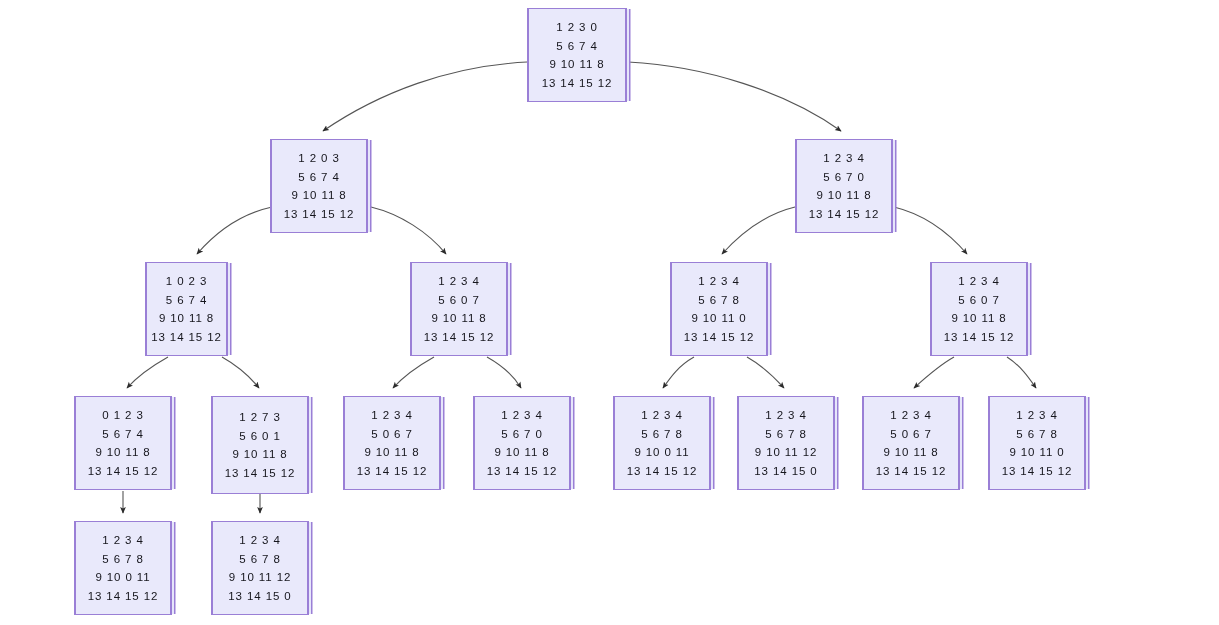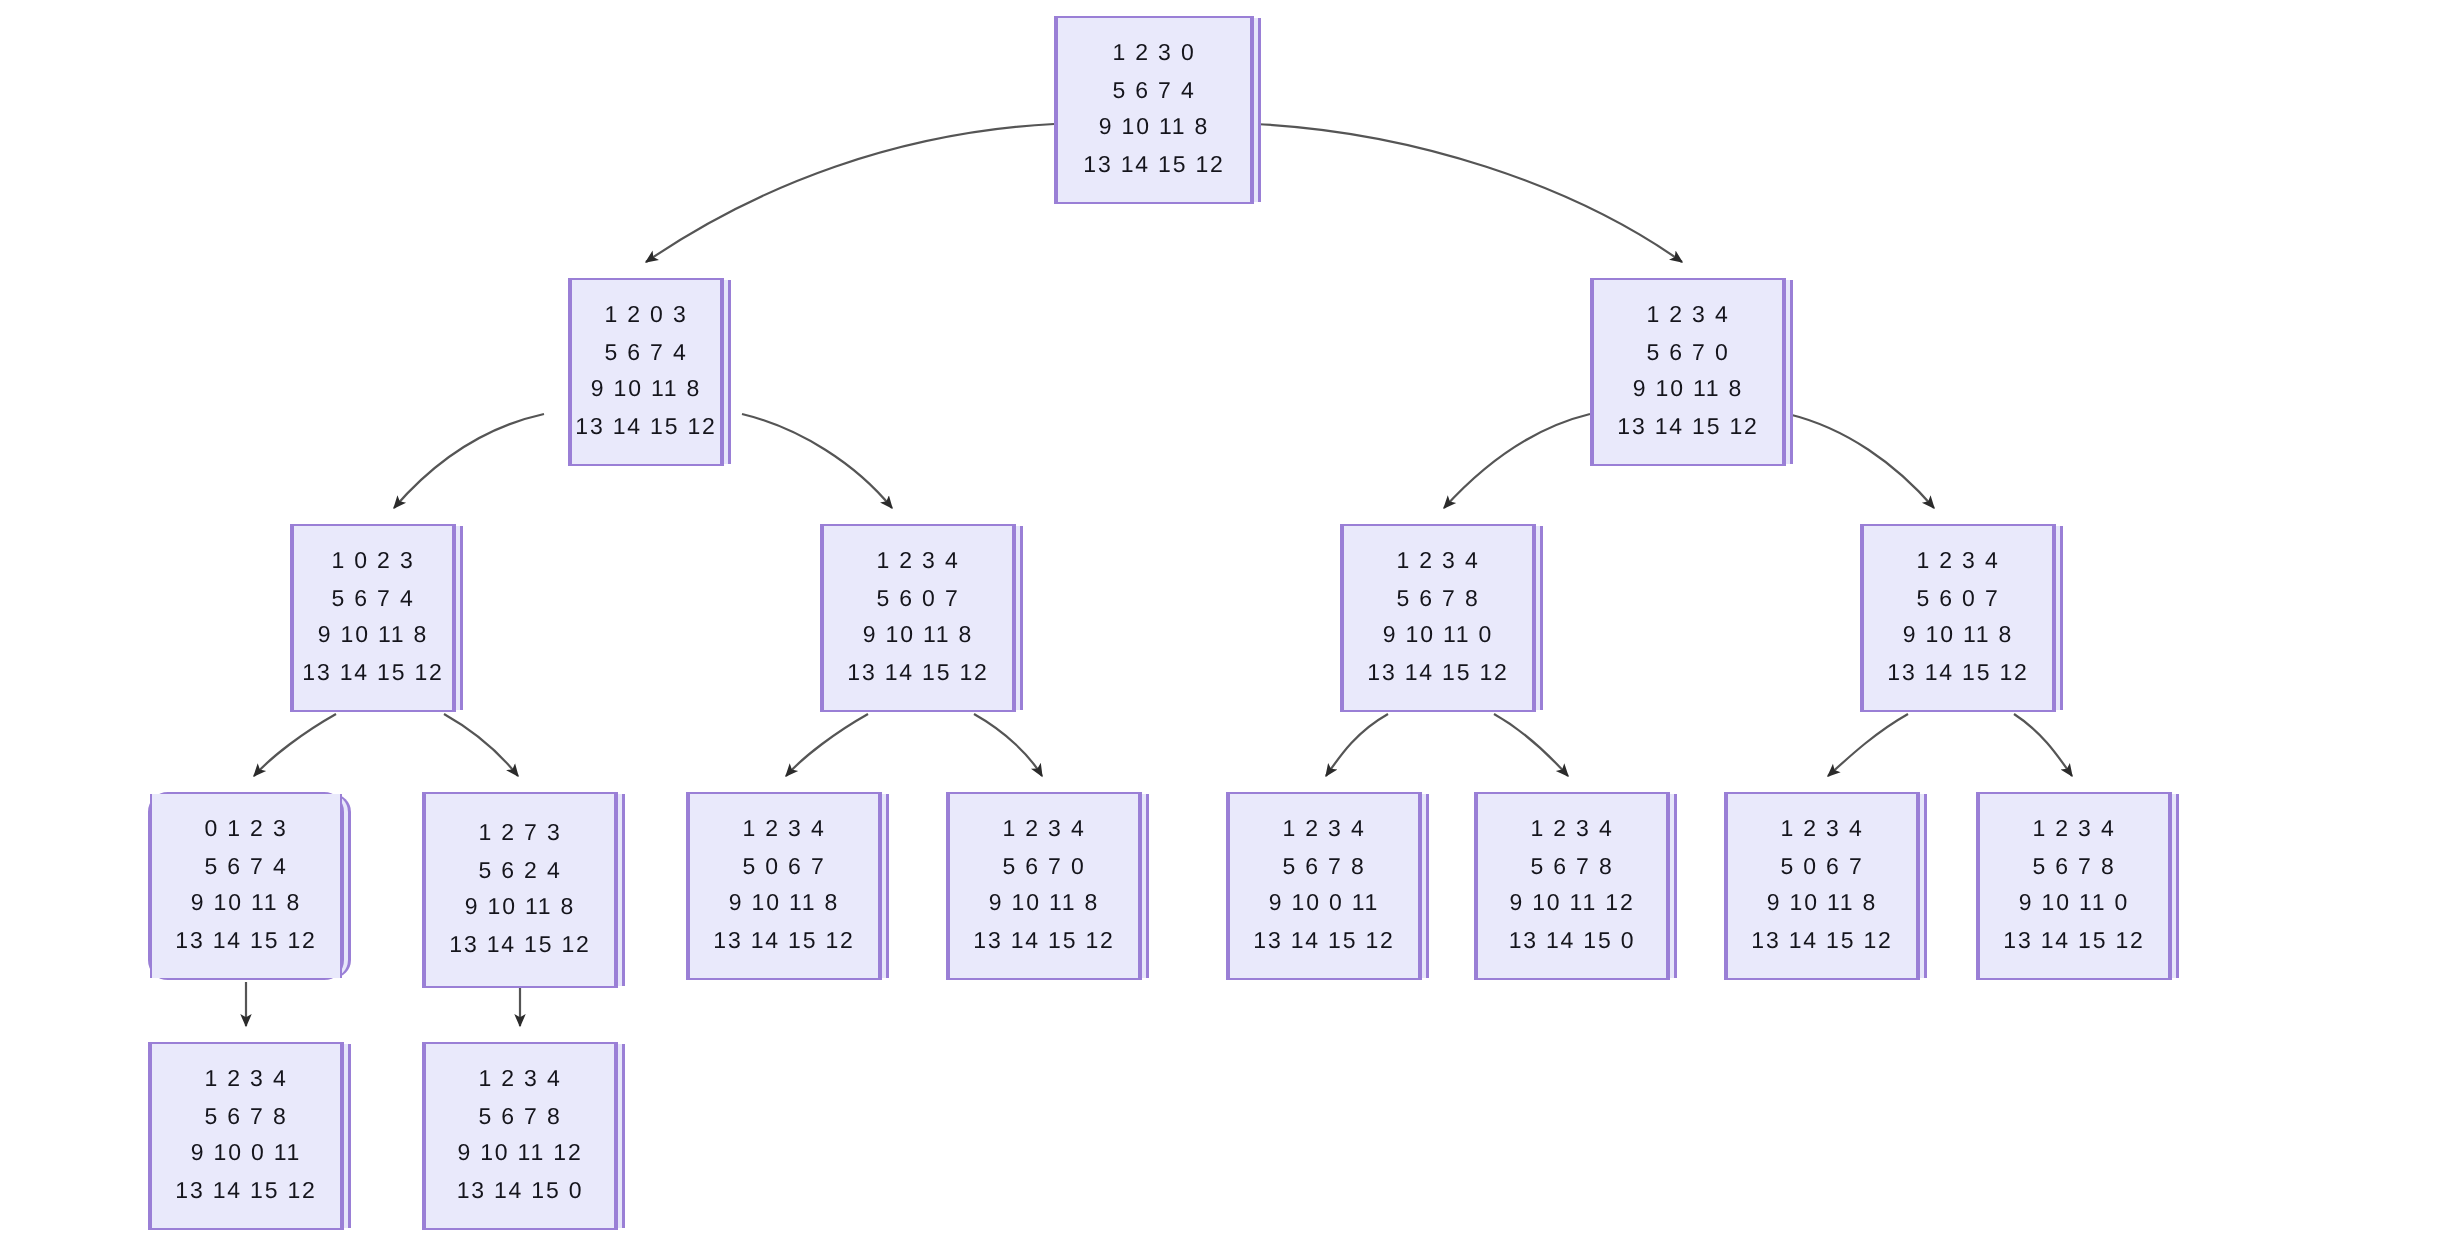--- a/index.html
+++ b/index.html
@@ -94,21 +94,21 @@
 
   <div id="nodes-group">
       <div class="node" style="left: 527px; top: 8px; width: 100px; height: 94px;">
         <div class="node-inner">
           <div class="row">1 2 3 0</div>
           <div class="row">5 6 7 4</div>
           <div class="row">9 10 11 8</div>
           <div class="row">13 14 15 12</div>
         </div>
       </div>
-      <div class="node" style="left: 284px; top: 139px; width: 78px; height: 94px;">
+      <div class="node" style="left: 270px; top: 139px; width: 98px; height: 94px;">
         <div class="node-inner">
           <div class="row">1 2 0 3</div>
           <div class="row">5 6 7 4</div>
           <div class="row">9 10 11 8</div>
           <div class="row">13 14 15 12</div>
         </div>
       </div>
       <div class="node" style="left: 795px; top: 139px; width: 98px; height: 94px;">
         <div class="node-inner">
           <div class="row">1 2 3 4</div>
@@ -142,32 +142,32 @@
         </div>
       </div>
       <div class="node" style="left: 930px; top: 262px; width: 98px; height: 94px;">
         <div class="node-inner">
           <div class="row">1 2 3 4</div>
           <div class="row">5 6 0 7</div>
           <div class="row">9 10 11 8</div>
           <div class="row">13 14 15 12</div>
         </div>
       </div>
-      <div class="node" style="left: 74px; top: 396px; width: 98px; height: 94px; border-radius: 10px;">
+      <div class="node" style="left: 74px; top: 396px; width: 98px; height: 94px;">
         <div class="node-inner">
           <div class="row">0 1 2 3</div>
           <div class="row">5 6 7 4</div>
           <div class="row">9 10 11 8</div>
           <div class="row">13 14 15 12</div>
         </div>
       </div>
       <div class="node" style="left: 211px; top: 396px; width: 98px; height: 98px;">
         <div class="node-inner">
           <div class="row">1 2 7 3</div>
-          <div class="row">5 6 2 4</div>
+          <div class="row">5 6 0 1</div>
           <div class="row">9 10 11 8</div>
           <div class="row">13 14 15 12</div>
         </div>
       </div>
       <div class="node" style="left: 343px; top: 396px; width: 98px; height: 94px;">
         <div class="node-inner">
           <div class="row">1 2 3 4</div>
           <div class="row">5 0 6 7</div>
           <div class="row">9 10 11 8</div>
           <div class="row">13 14 15 12</div>

